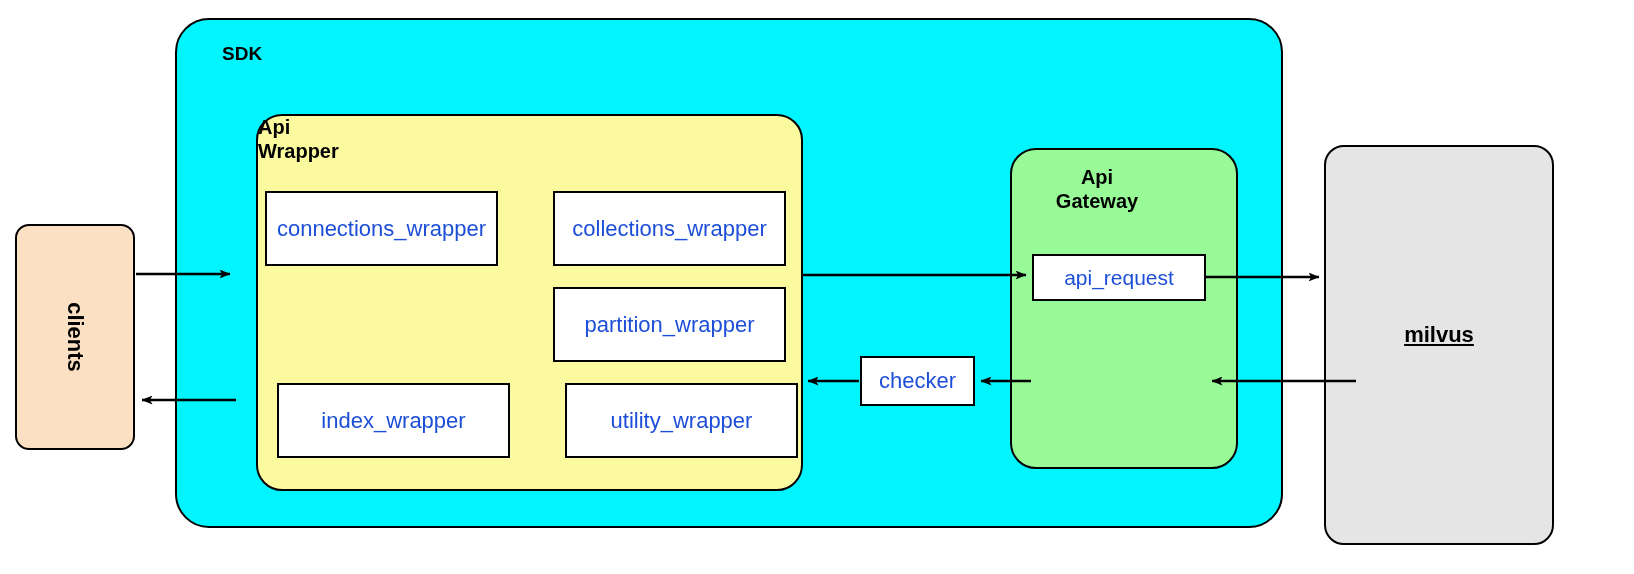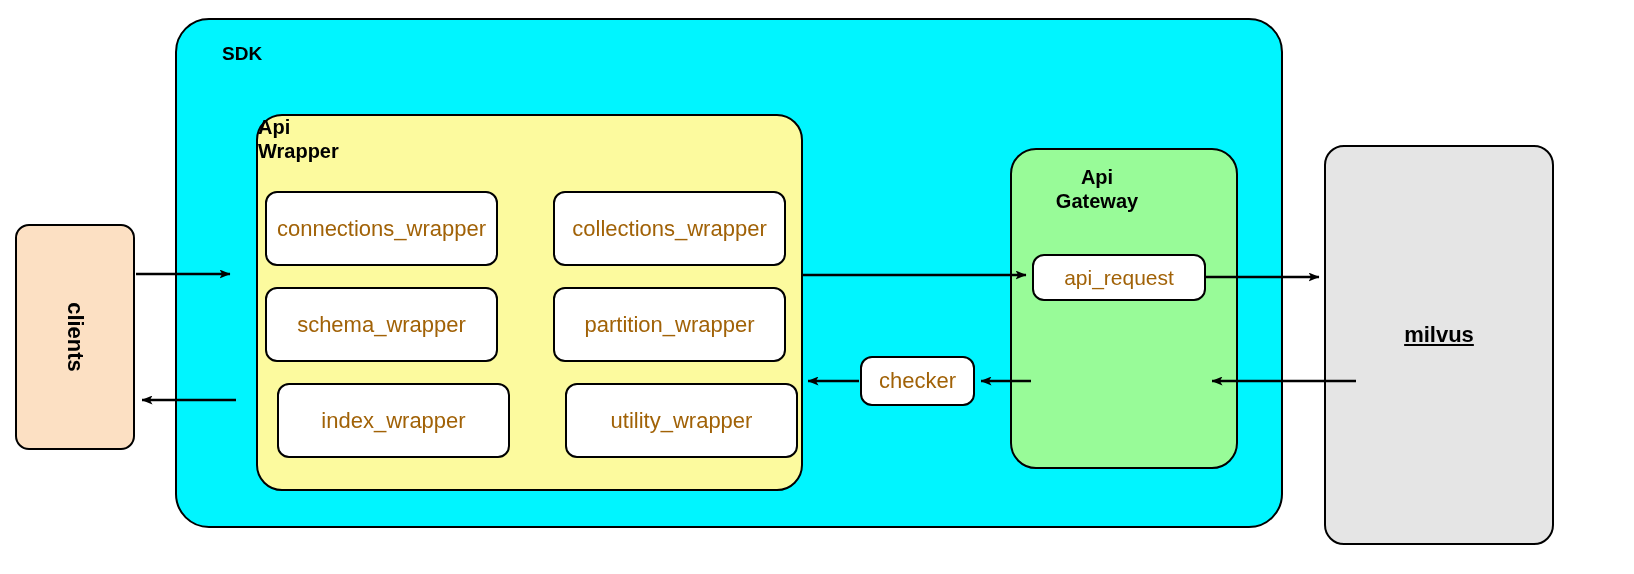--- a/index.html
+++ b/index.html
@@ -63,26 +63,26 @@
     height: 400px;
     background: #e5e5e5;
     border-radius: 20px;
   }
   
   .leaf {
     position: absolute;
     box-sizing: border-box;
     border: 2px solid #000000;
     background: #ffffff;
-    border-radius: 12px;
+    border-radius: 0;
     display: flex;
     align-items: center;
     justify-content: center;
     font-size: 22px;
-    color: #a16207;
+    color: #1d4ed8;
     white-space: nowrap;
   }
   .wrap-cell { width: 233px; height: 75px; }
   .col-l { left: 265px; }
   .col-r { left: 553px; }
   .row-1 { top: 191px; }
   .row-2 { top: 287px; }
   .row-3 { top: 383px; margin-left: 12px; }
 
   .gw-cell {
@@ -212,21 +212,20 @@
   <div class="title gateway-title">Api
 Gateway</div>
 
   <div class="clients-title">
     <span>clients</span>
   </div>
   <div class="milvus-title">milvus</div>
 
   <div class="leaf wrap-cell col-l row-1">connections_wrapper</div>
   <div class="leaf wrap-cell col-r row-1">collections_wrapper</div>
-  <div class="leaf wrap-cell col-l row-2">schema_wrapper</div>
   <div class="leaf wrap-cell col-r row-2">partition_wrapper</div>
   <div class="leaf wrap-cell col-l row-3">index_wrapper</div>
   <div class="leaf wrap-cell col-r row-3">utility_wrapper</div>
 
   <div class="leaf gw-cell gw-req">api_request</div>
 
   <div class="leaf checker-cell">checker</div>
 
 </div>
 

